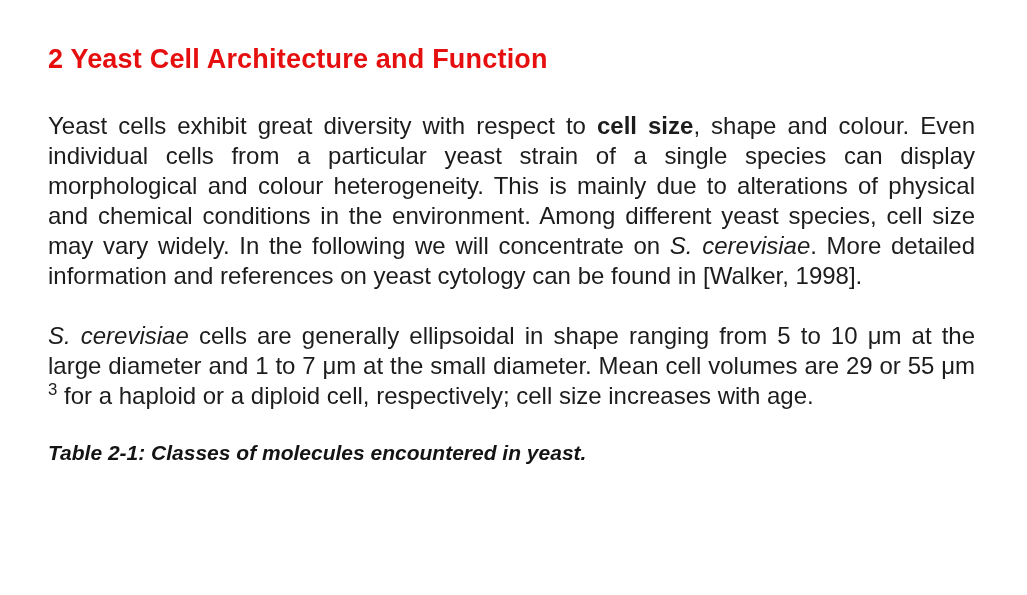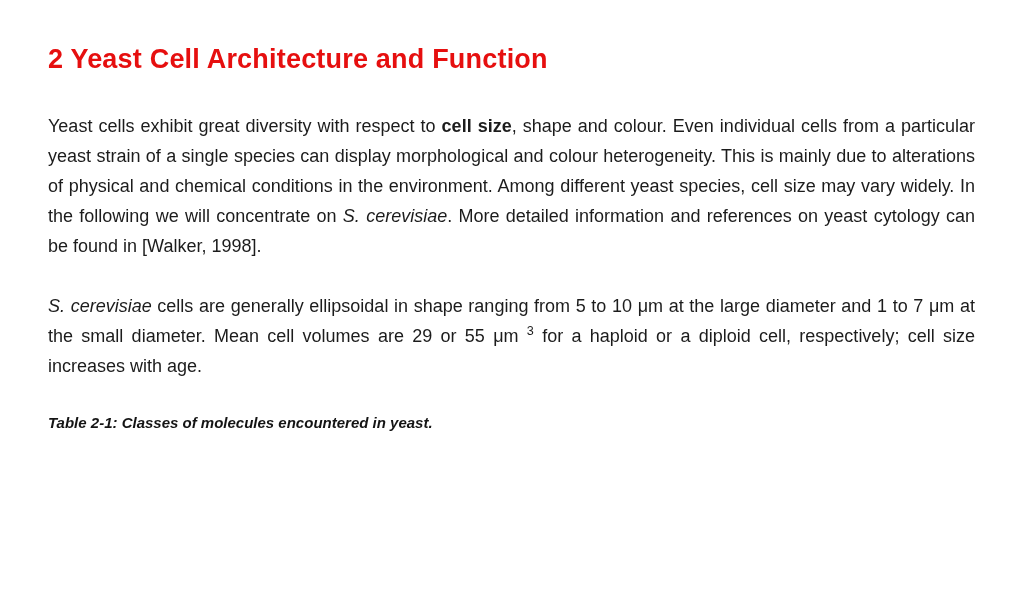--- a/index.html
+++ b/index.html
@@ -31,28 +31,28 @@
   }
   h2.section {
     margin: 0 0 36px 0;
     font-size: 21px;
     line-height: 24px;
     font-weight: bold;
     color: var(--heading-red, #e60f0f);
   }
   p.body-par {
     margin: 0 0 30px 0;
-    font-size: 18px;
+    font-size: 24px;
     line-height: 30px;
     text-align: justify;
     color: #1c1c1c;
   }
   p.caption {
     margin: 0;
-    font-size: 15px;
+    font-size: 21px;
     line-height: 24px;
     font-weight: bold;
     font-style: italic;
     color: #141414;
   }
   .b { font-weight: bold; }
   .i { font-style: italic; }
   sup {
     font-size: 70%;
     vertical-align: super;

